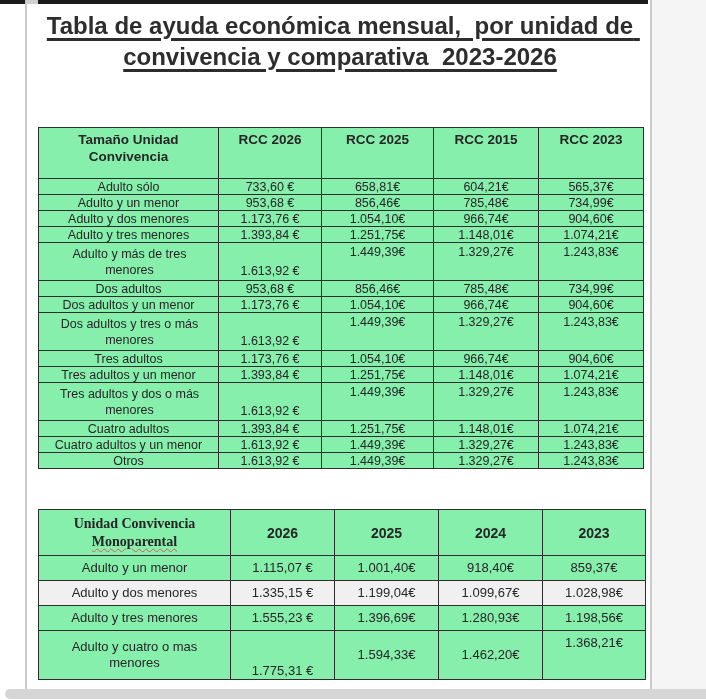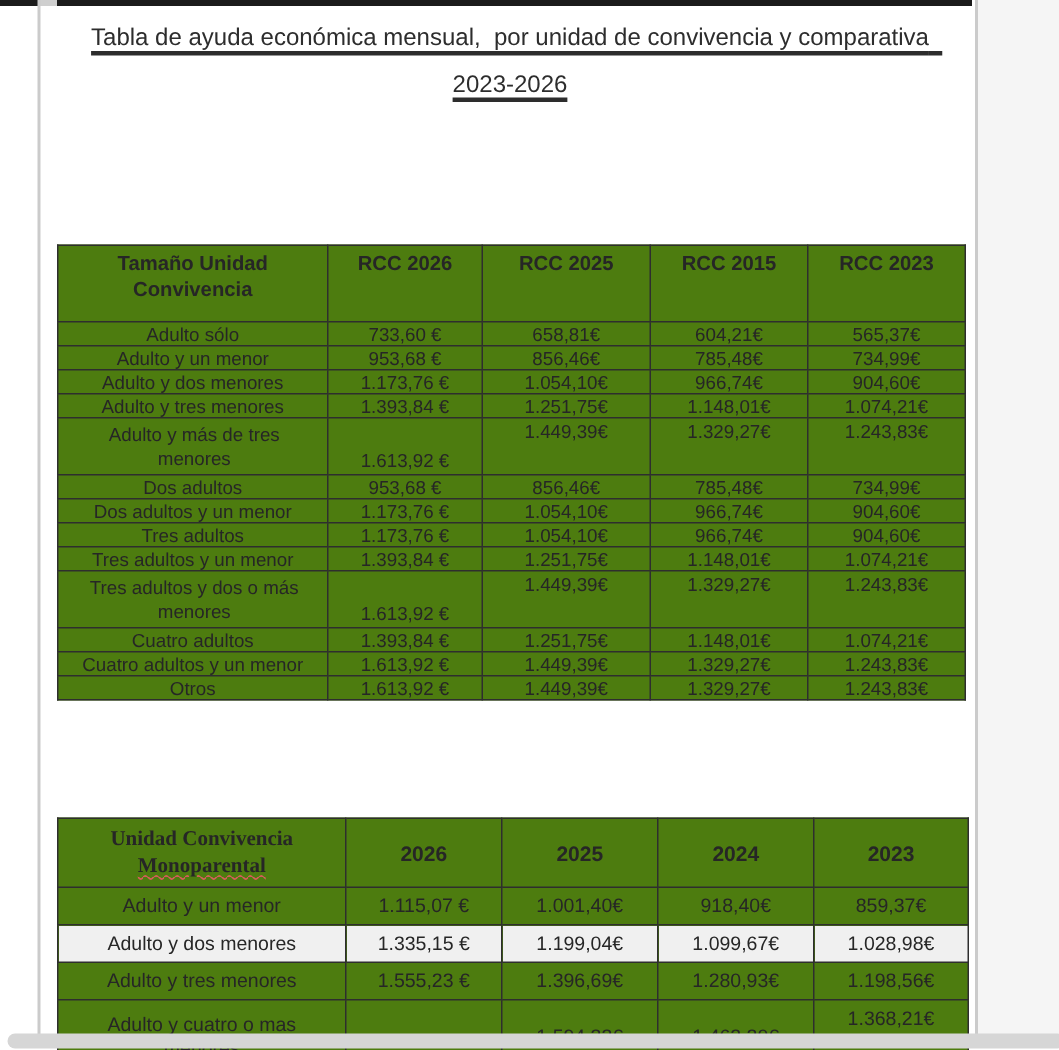--- a/index.html
+++ b/index.html
@@ -13,27 +13,27 @@
   .top-bar-a { position:absolute; left:0; top:0; width:26px; height:4px; background:#1b1b1b; }
   .top-bar-gap { position:absolute; left:26px; top:0; width:12px; height:4px; background:#cfcfcf; }
   .top-bar-b { position:absolute; left:38px; top:0; width:610px; height:4px; background:#1b1b1b; }
 
   .rule-left  { position:absolute; left:25px;  top:0; width:2px; height:690px; background:#cbcbcb; }
   .rule-right { position:absolute; left:650px; top:0; width:2px; height:690px; background:#cbcbcb; }
   .right-margin { position:absolute; left:652px; right:0; top:0; height:690px; background:#f5f5f5; }
 
   .doc-title {
     position:absolute; left:38px; top:10px; width:604px;
-    text-align:center; font-size:16px; font-weight:normal; line-height:31px;
+    text-align:center; font-size:24px; font-weight:bold; line-height:31px;
     color:#2d2d2d; letter-spacing:0;
     text-decoration:underline; text-decoration-thickness:2.5px; text-underline-offset:4px;
     white-space:pre-wrap;
   }
 
-  table { border-collapse:collapse; table-layout:fixed; background:#4d7c0f;margin-top:36px; }
+  table { border-collapse:collapse; table-layout:fixed; background:#86efac; }
   th, td { border:1px solid #2e2e2e; text-align:center; padding:0; overflow:hidden; }
 
   
   #table1 { position:absolute; left:38px; top:127px; width:605px; font-size:12.5px; }
   #table1 th { height:47px; font-size:13.5px; font-weight:bold; vertical-align:top; padding-top:3px; line-height:17px; }
   #table1 th.lblh { padding-left:10px; padding-right:10px; }
   #table1 td { height:15px; line-height:14px; vertical-align:middle; }
   #table1 tr.tall td { height:35px; }
   #table1 tr.tall td.lbl { line-height:16px; padding-left:17px; padding-right:15px; }
   #table1 tr.tall td.c2026 { vertical-align:bottom; padding-bottom:2px; }
@@ -143,20 +143,27 @@
 
         <tr>
           <td class="lbl">Dos adultos y un menor</td>
           <td class="c2026">1.173,76 €</td>
           <td class="c2025">1.054,10€</td>
           <td class="c2024">966,74€</td>
           <td class="c2023">904,60€</td>
         </tr>
 
 
+        <tr class="tall">
+          <td class="lbl">Dos adultos y tres o más menores</td>
+          <td class="c2026">1.613,92 €</td>
+          <td class="c2025">1.449,39€</td>
+          <td class="c2024">1.329,27€</td>
+          <td class="c2023">1.243,83€</td>
+        </tr>
 
         <tr>
           <td class="lbl">Tres adultos</td>
           <td class="c2026">1.173,76 €</td>
           <td class="c2025">1.054,10€</td>
           <td class="c2024">966,74€</td>
           <td class="c2023">904,60€</td>
         </tr>
 
         <tr>

